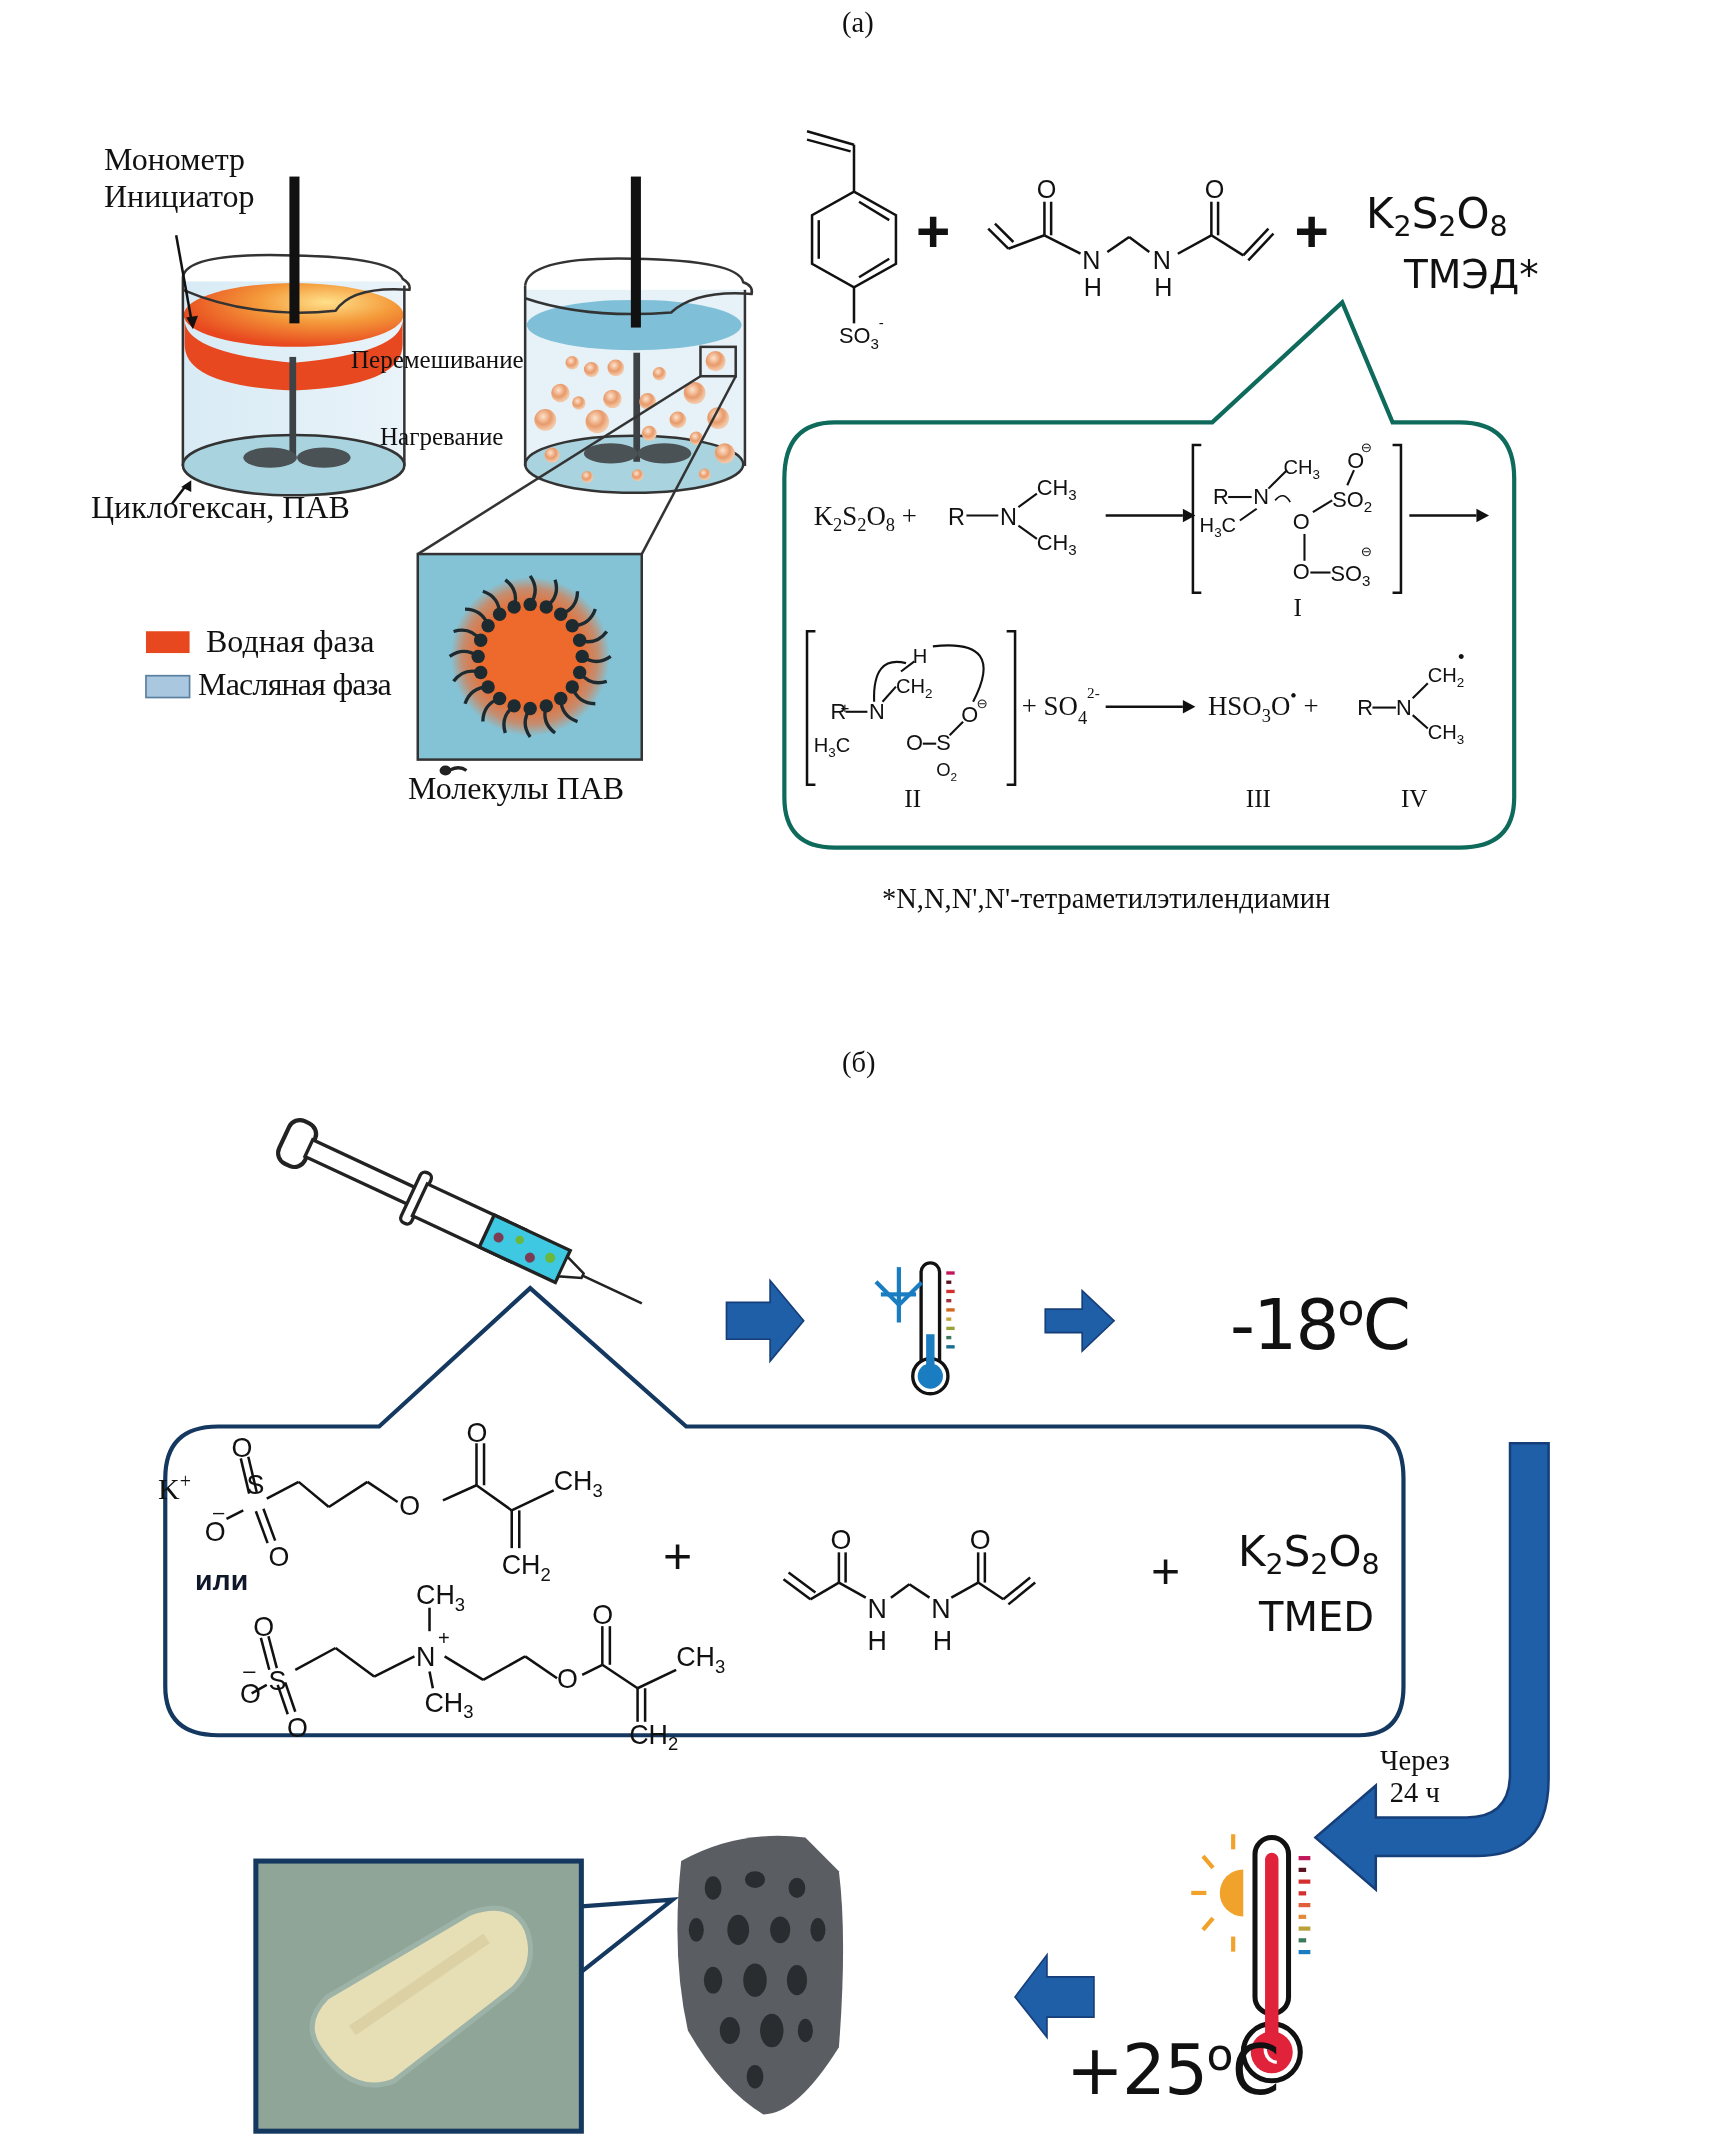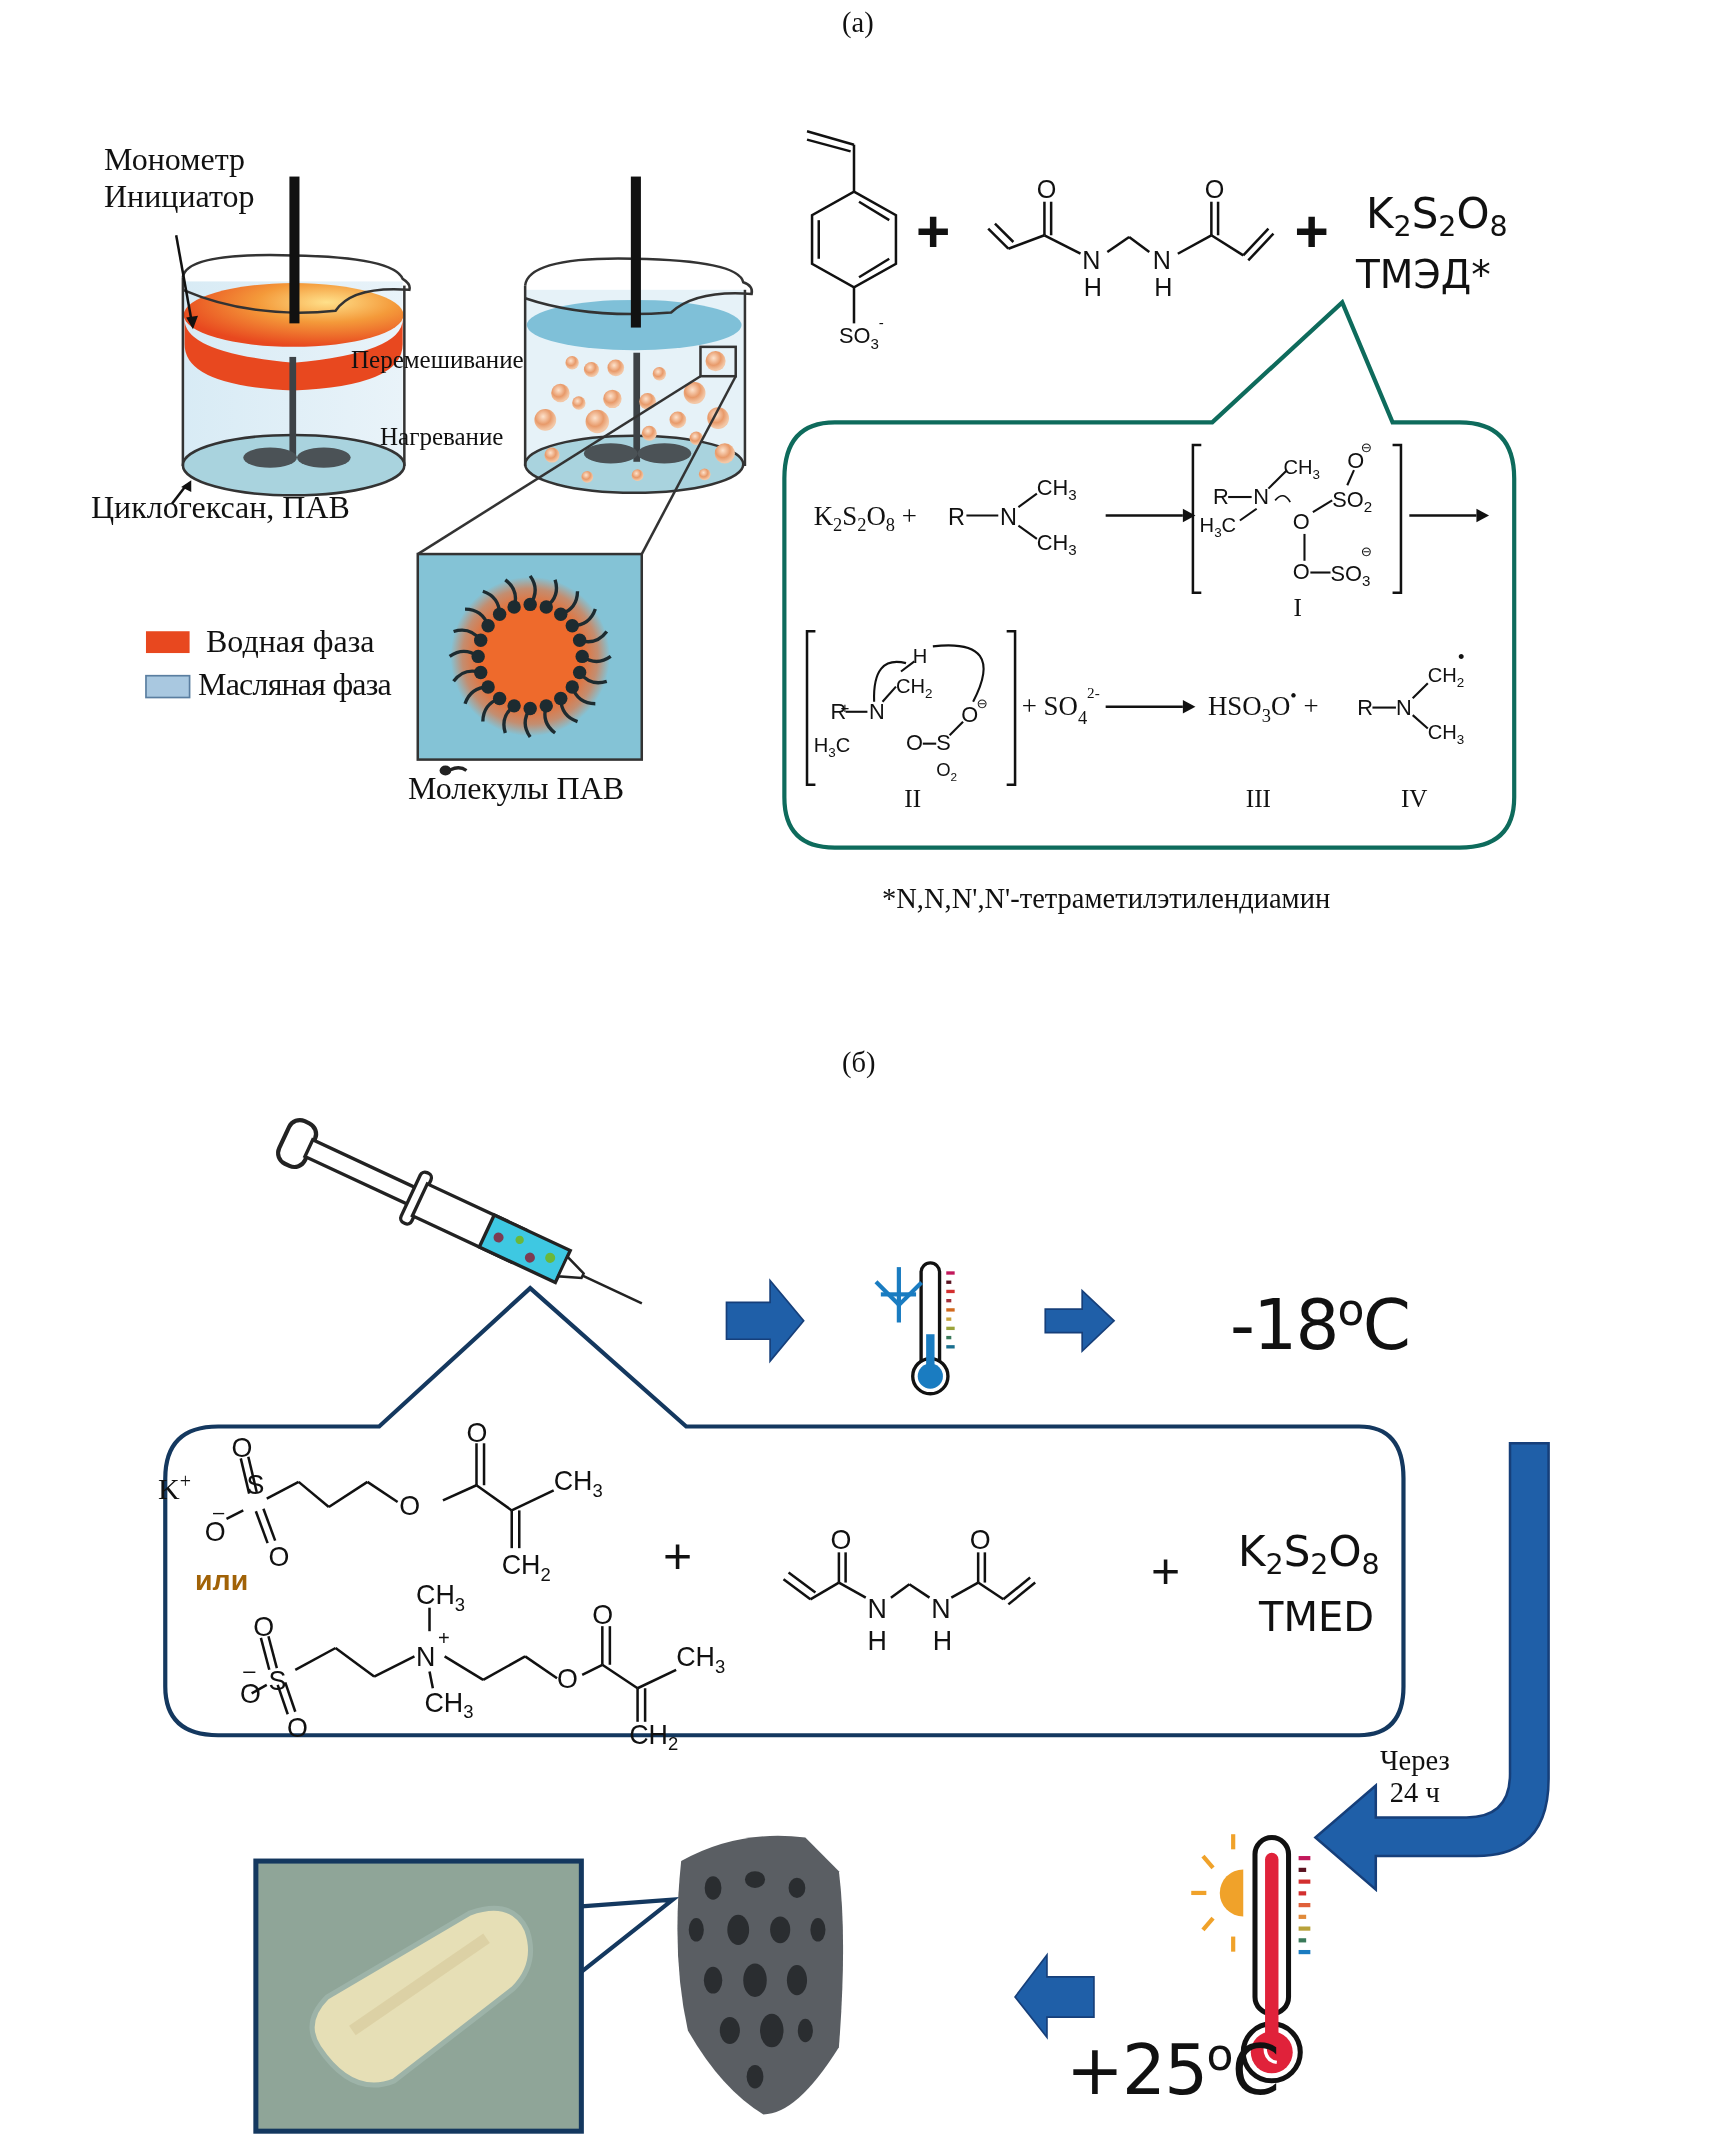--- a/index.html
+++ b/index.html
@@ -212,21 +212,21 @@
   <text class="chem" x="1376" y="352" font-size="30">H</text>
 
   <text class="chem" x="1543" y="300" font-size="70" font-weight="bold">+</text>
 
   <g>
     <path d="M1445 503 L1600 360 L1660 503 L1740 503 Q1805 503 1805 570 L1805 950 Q1805 1010 1740 1010 L995 1010 Q935 1010 935 950 L935 570 Q935 503 995 503 Z" fill="none" stroke="#0e6b5c" stroke-width="5"></path>
   </g>
 </svg>
 
 <div class="abs formula" style="left:1366px;top:189px;">K<sub>2</sub>S<sub>2</sub>O<sub>8</sub></div>
-<div class="abs djs" style="left:1356px;top:252px;font-size:39px;text-align:center;">ТМЭД*</div>
+<div class="abs djs" style="left:1404px;top:252px;font-size:39px;text-align:center;">ТМЭД*</div>
 
 <svg width="1734" height="2145" style="pointer-events:none" viewBox="0 0 2067 2556">
   <text class="chem-serif" x="970" y="625" font-size="32">K<tspan font-size="22" dy="8">2</tspan><tspan dy="-8">S</tspan><tspan font-size="22" dy="8">2</tspan><tspan dy="-8">O</tspan><tspan font-size="22" dy="8">8</tspan><tspan dy="-8"> + </tspan></text>
   <text class="chem" x="1130" y="625" font-size="28">R</text>
   <line x1="1152" y1="614" x2="1190" y2="614" stroke="#111" stroke-width="2.5"></line>
   <text class="chem" x="1192" y="625" font-size="28">N</text>
   <line x1="1214" y1="604" x2="1236" y2="588" stroke="#111" stroke-width="2.5"></line>
   <line x1="1214" y1="626" x2="1236" y2="642" stroke="#111" stroke-width="2.5"></line>
   <text class="chem" x="1236" y="590" font-size="26">CH<tspan font-size="18" dy="6">3</tspan></text>
   <text class="chem" x="1236" y="655" font-size="26">CH<tspan font-size="18" dy="6">3</tspan></text>
@@ -496,18 +496,18 @@
     <text x="990" y="1846">O</text>
     <text x="1156" y="1846">O</text>
     <text x="1034" y="1928">N</text>
     <text x="1110" y="1928">N</text>
     <text x="1034" y="1966">H</text>
     <text x="1112" y="1966">H</text>
   </g>
 </svg>
 
 <div class="abs serif" style="left:158px;top:1470px;font-size:30px;"><span>K</span><sup style="font-size:20px;">+</sup></div>
-<div class="abs sans" style="left:195px;top:1564px;font-size:28.5px;font-weight:bold;color:#a16207;">или</div>
+<div class="abs sans" style="left:195px;top:1564px;font-size:28.5px;font-weight:bold;color:#0f172a;">или</div>
 <div class="abs sans" style="left:663px;top:1527px;font-size:50px;">+</div>
 <div class="abs sans" style="left:1151px;top:1542px;font-size:50px;">+</div>
 <div class="abs formula" style="left:1238px;top:1527px;">K<sub>2</sub>S<sub>2</sub>O<sub>8</sub></div>
 <div class="abs djs" style="left:1259px;top:1594px;font-size:40px;">TMED</div>
 
 
 </body></html>

